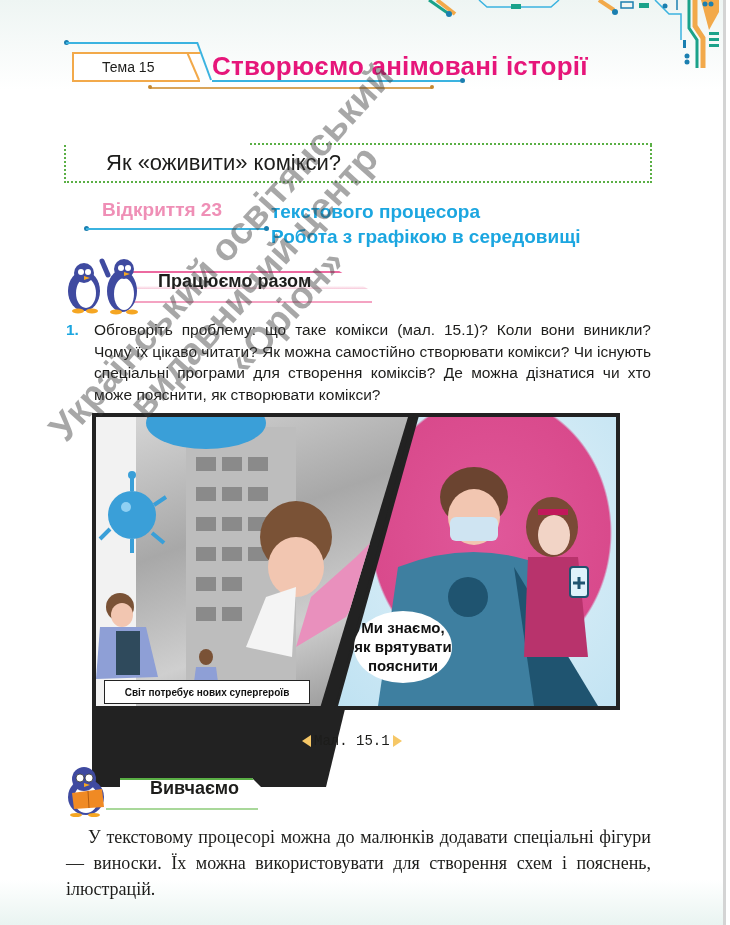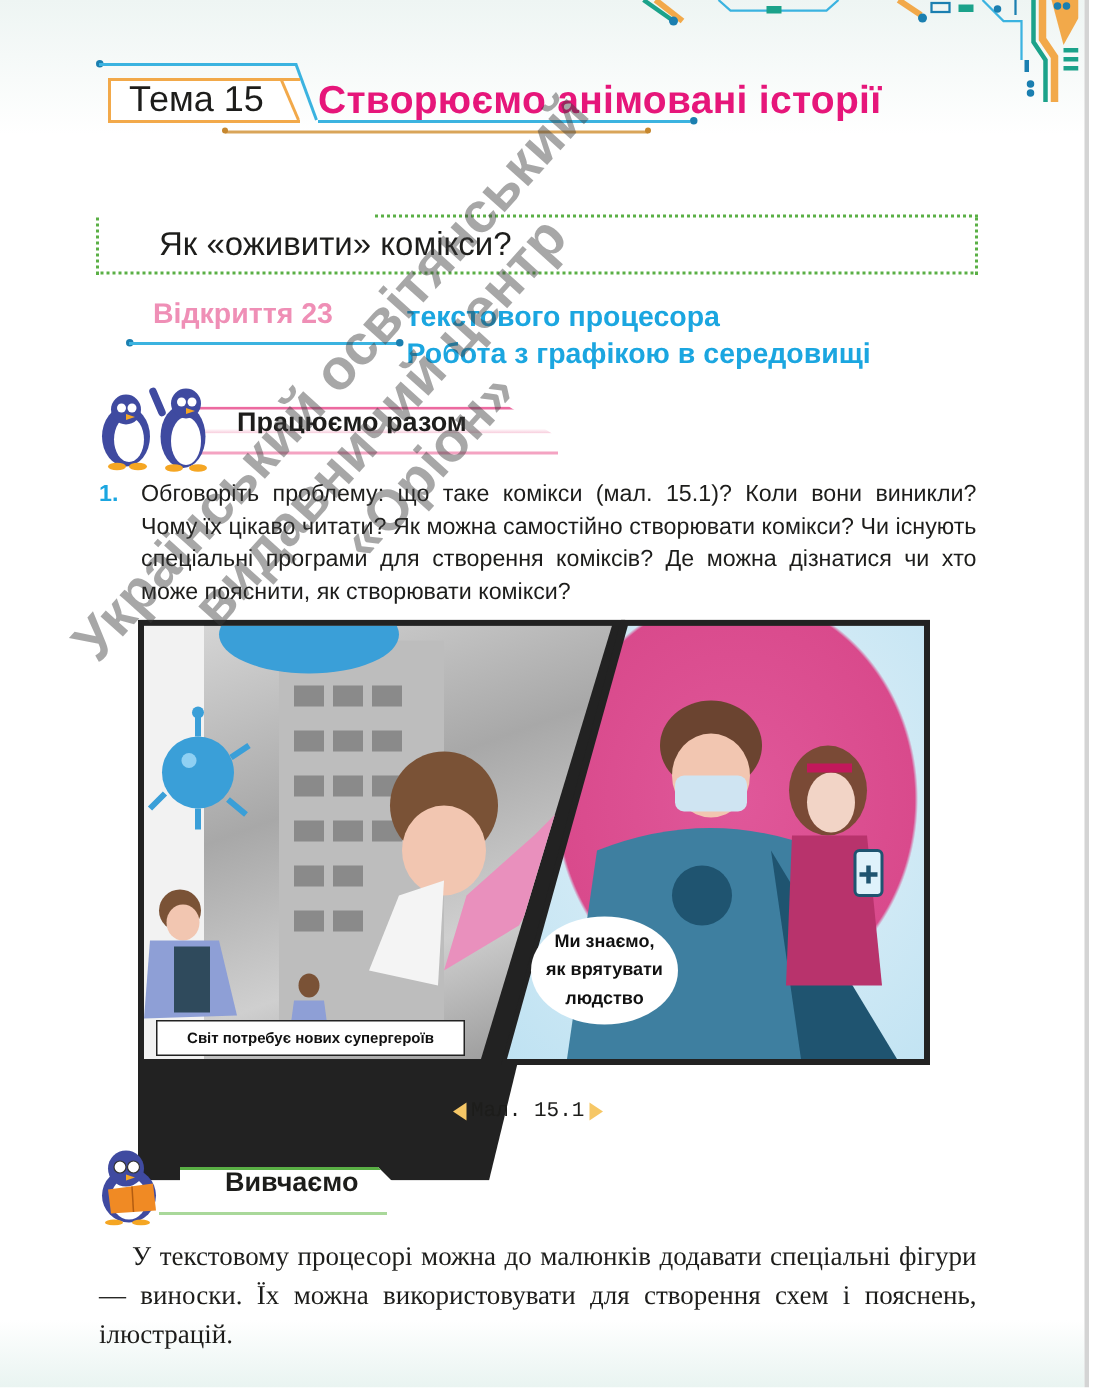--- a/index.html
+++ b/index.html
@@ -17,22 +17,22 @@
     }
     .circuit { position: absolute; right: 4px; top: 0; width: 300px; height: 90px; }
 
     
     .topic-line-top { position: absolute; left: 66px; top: 42px; width: 132px; height: 2px; background: #3bb3e0; }
     .topic-dot { position: absolute; width: 5px; height: 5px; border-radius: 50%; }
     .topic-box {
       position: absolute; left: 72px; top: 52px; width: 128px; height: 30px;
       border: 2px solid #f2a94a; border-right: none;
       background: #fff;
-      display: flex; align-items: center; padding-left: 12px;
-      font-size: 24px; color: #1d1d1b;
+      display: flex; align-items: center; padding-left: 28px;
+      font-size: 14px; color: #1d1d1b;
     }
     .topic-title {
       position: absolute; left: 212px; top: 51px;
       font-size: 26px; font-weight: bold; color: #e6167a;
       letter-spacing: 0.2px;
     }
 
     
     .kq-tab {
       position: absolute; left: 64px; top: 115px; width: 222px; height: 30px;
@@ -97,21 +97,21 @@
     }
     .caption-box {
       position: absolute; left: 8px; top: 263px; width: 206px; height: 24px;
       background: #fff; border: 1px solid #222;
       font-size: 10px; font-weight: bold; color: #111;
       display: flex; align-items: center; justify-content: center;
     }
     .speech {
       position: absolute; left: 262px; top: 198px; width: 98px; height: 72px;
       background: #fff; border-radius: 50%;
-      font-size: 12px; font-weight: bold; color: #111; text-align: center;
+      font-size: 15px; font-weight: bold; color: #111; text-align: center;
       line-height: 19px; padding-top: 7px;
     }
 
     .fig-caption {
       position: absolute; left: 302px; top: 733px;
       font-family: Liberation Mono, monospace; font-size: 14px; color: #1d1d1b;
       display: flex; align-items: center; gap: 3px;
     }
     .tri-l { width: 0; height: 0; border-top: 6px solid transparent; border-bottom: 6px solid transparent; border-right: 9px solid #f6c766; }
     .tri-r { width: 0; height: 0; border-top: 6px solid transparent; border-bottom: 6px solid transparent; border-left: 9px solid #f6c766; }
@@ -277,21 +277,21 @@
           <rect x="200" y="92" width="30" height="6" fill="#c2185b"></rect>
           <path d="M190 140 L240 140 L250 240 L186 240 Z" fill="#b8336c"></path>
           <rect x="232" y="150" width="18" height="30" rx="3" fill="#dff2fb" stroke="#1f5470" stroke-width="2"></rect>
           <path d="M241 160 L241 172 M235 166 L247 166" stroke="#1f5470" stroke-width="3"></path>
         </svg>
       </div>
     </div>
     <div class="speech">
       <div>Ми знаємо,</div>
       <div>як врятувати</div>
-      <div>людство</div>
+      <div>пояснити</div>
     </div>
   </div>
 
   <div class="fig-caption">
     <span class="tri-l"></span>
     <span>Мал. 15.1</span>
     <span class="tri-r"></span>
   </div>
 
   <div class="banner banner-learn">

